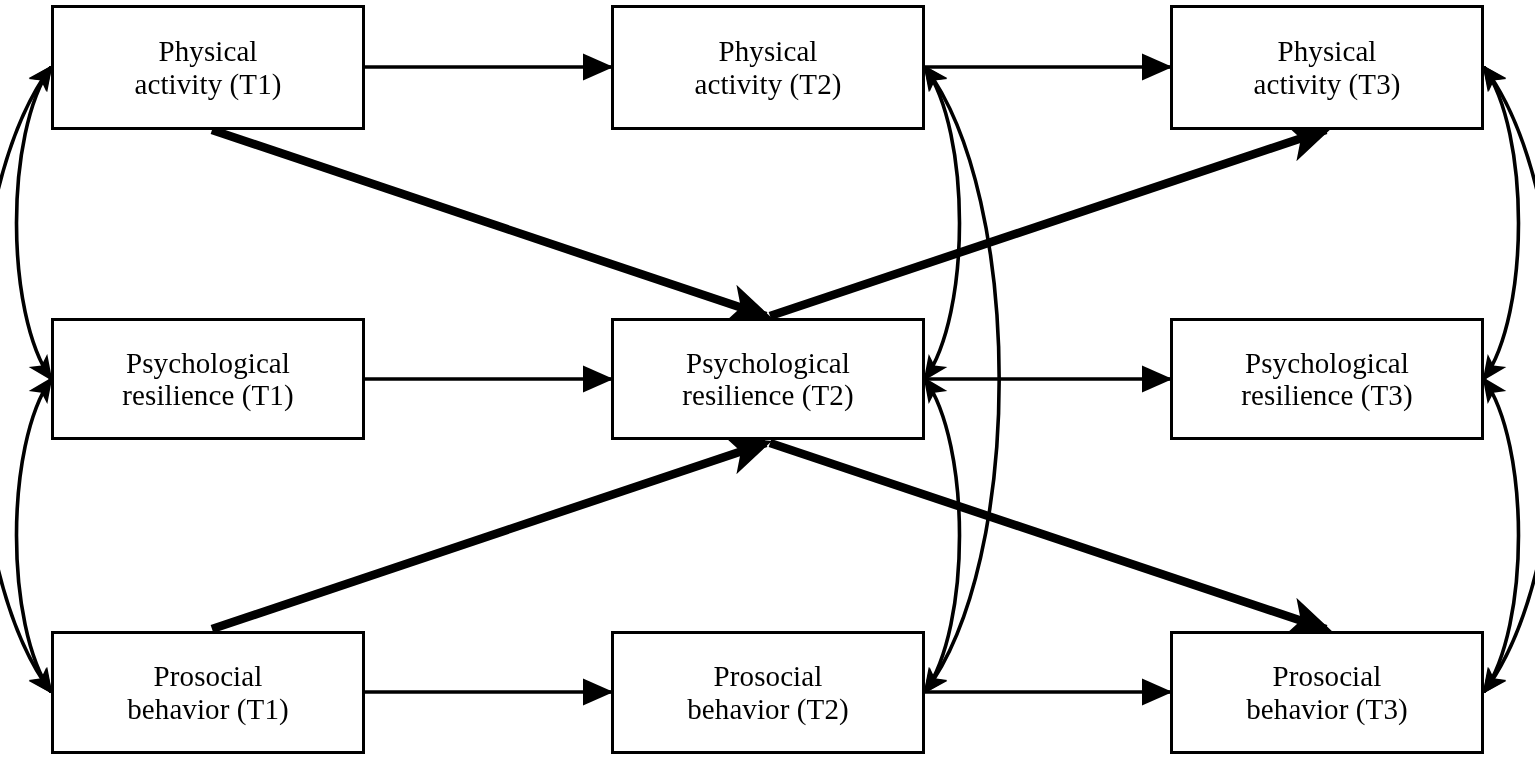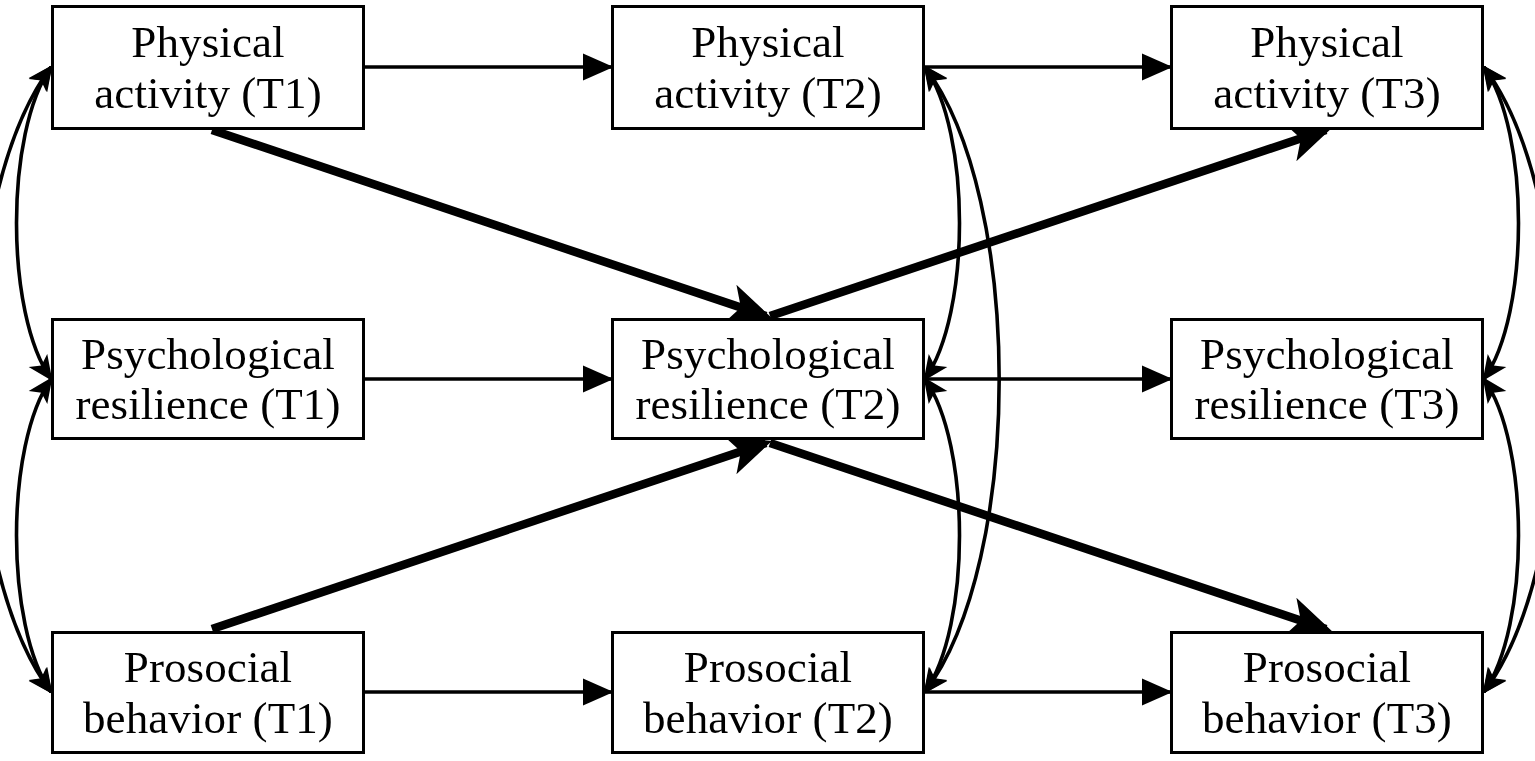--- a/index.html
+++ b/index.html
@@ -4,21 +4,21 @@
 <style>
   html,body{margin:0;padding:0;background:#ffffff;}
   body{width:1535px;height:761px;overflow:hidden;
        font-family:"Liberation Serif","DejaVu Serif",serif;}
   #stage{position:relative;width:1535px;height:761px;background:#fff;}
   svg#canvas{position:absolute;left:0;top:0;width:1535px;height:761px;}
   .node-box{position:absolute;box-sizing:border-box;
             border:3px solid #000;background:#ffffff;
             display:flex;align-items:center;justify-content:center;
             text-align:center;line-height:1.12;color:#000;
-            font-size:45px;letter-spacing:.1px;}
+            font-size:29px;letter-spacing:.1px;}
   .node-label{display:block;padding:0 6px;white-space:pre-line;}
 </style>
 </head>
 <body>
 
 <div id="stage">
 
   <svg id="canvas" viewBox="0 0 1535 761" xmlns="http://www.w3.org/2000/svg">
     <defs>
       <marker id="ah-thin" viewBox="0 0 10 10" refX="9.2" refY="5" markerWidth="9" markerHeight="9" orient="auto-start-reverse" markerUnits="strokeWidth">

